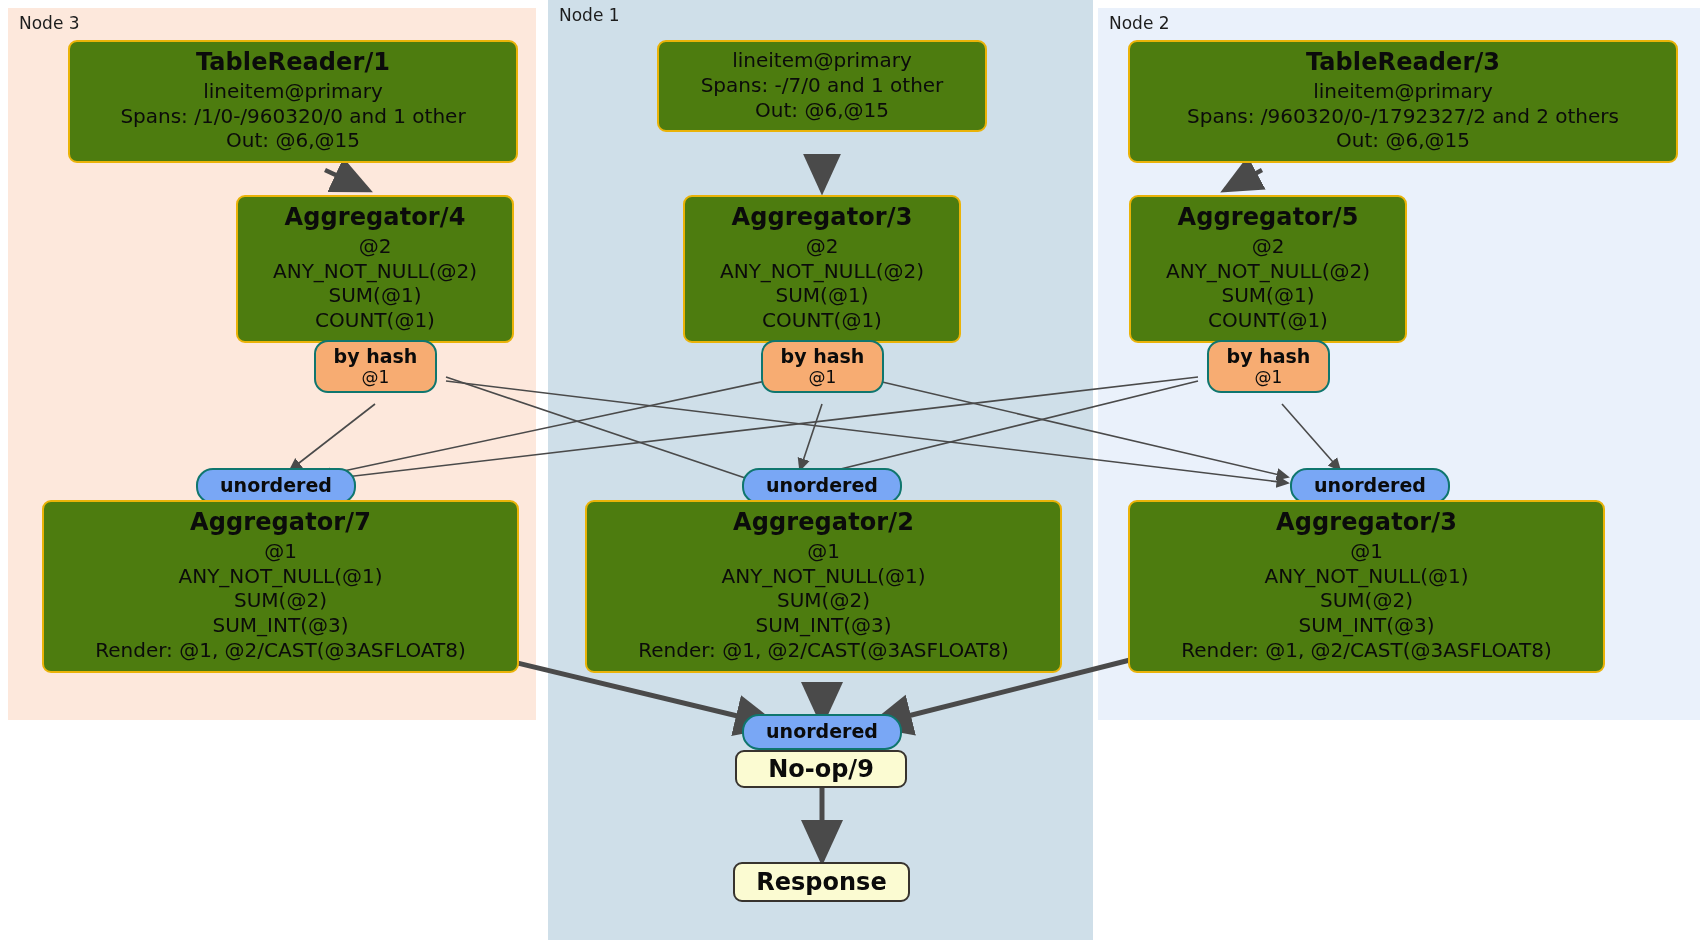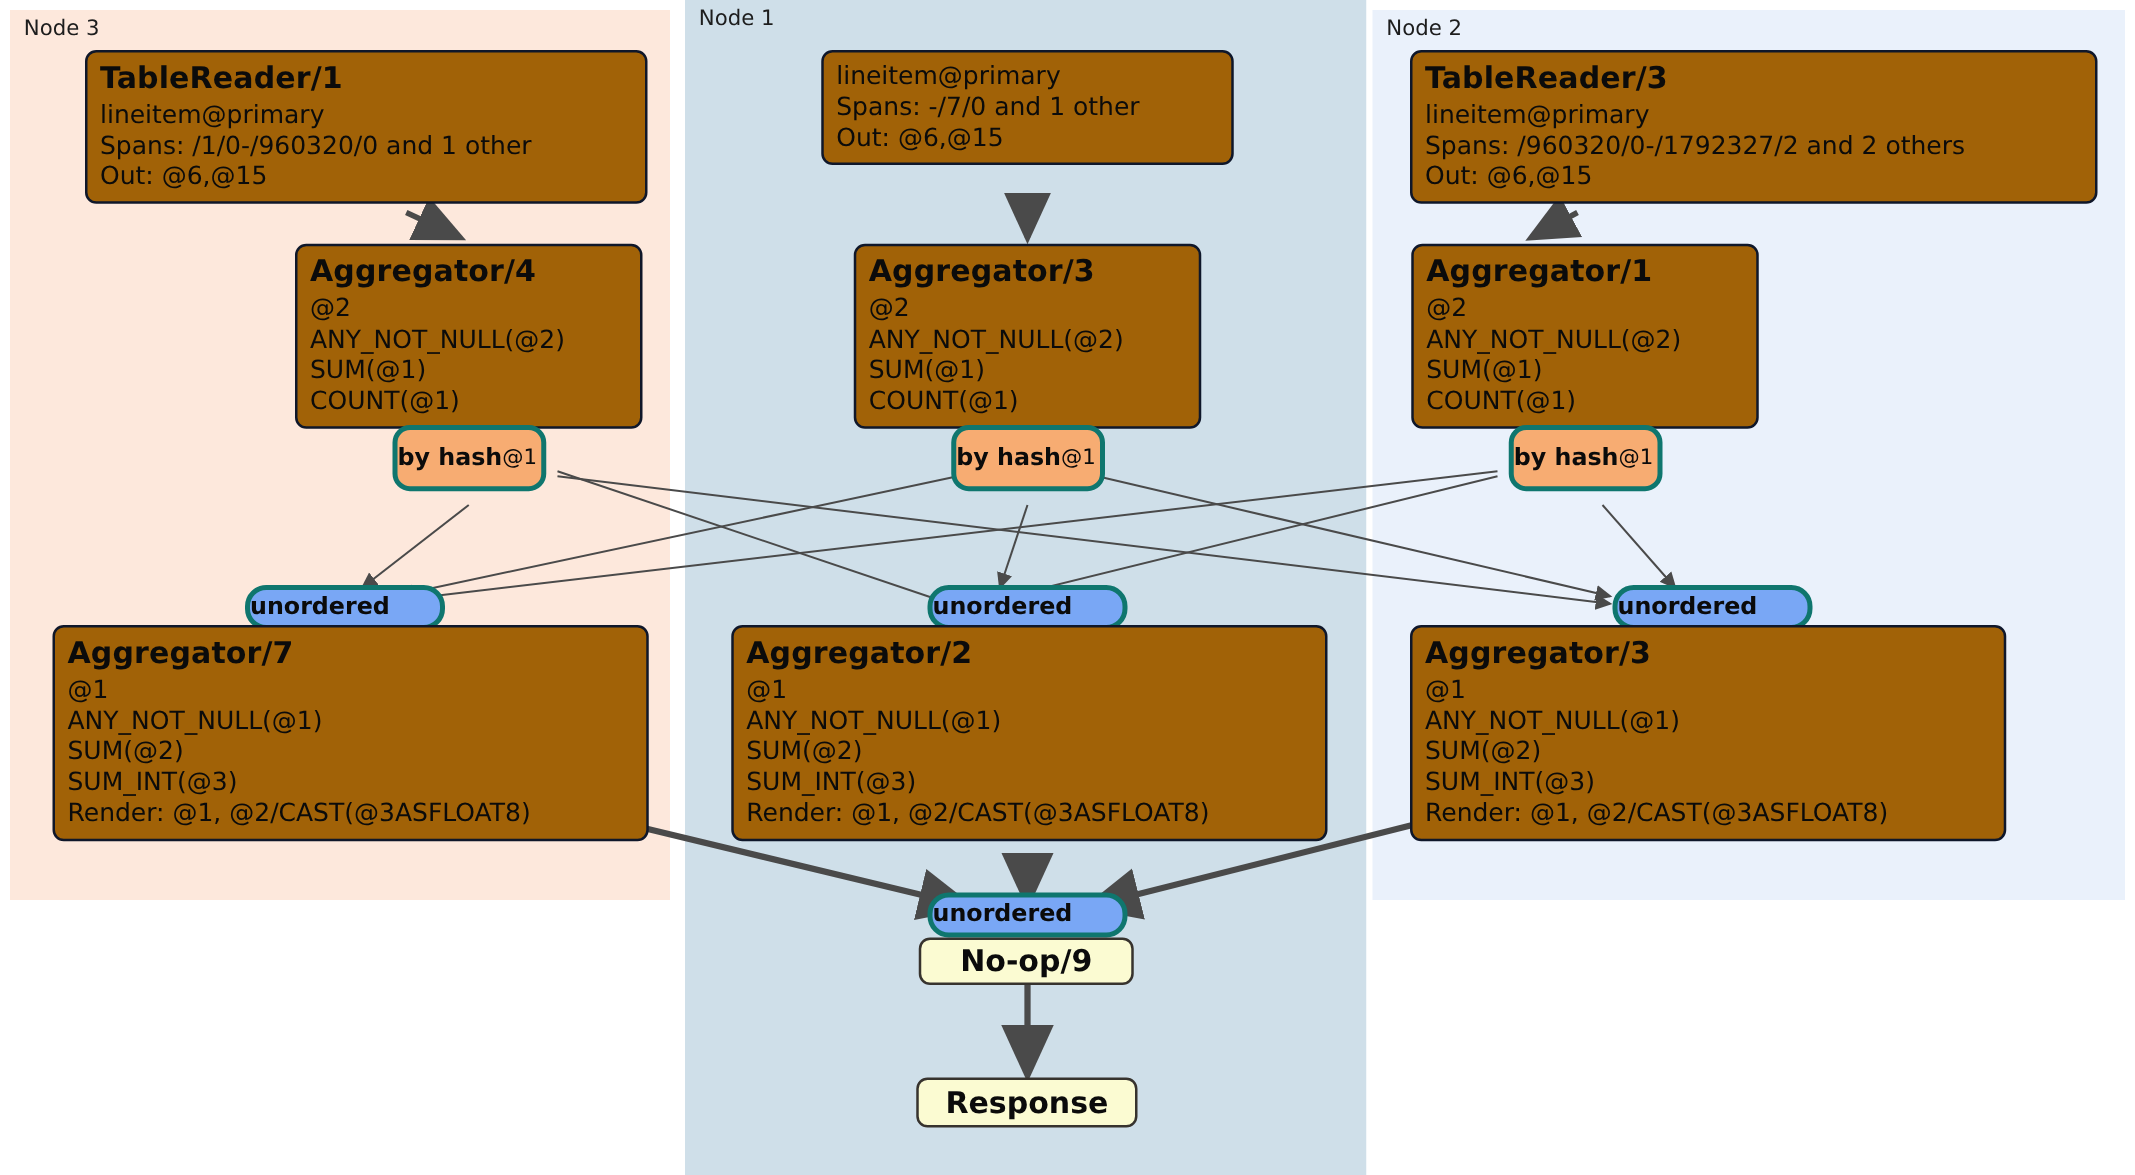--- a/index.html
+++ b/index.html
@@ -17,23 +17,24 @@
     font-size:17px;color:#1d1d1d;line-height:1.1;
     white-space:nowrap;
   }
   #region-node3{left:8px;top:8px;width:528px;height:712px;background:#fde8dc;}
   #region-node1{left:548px;top:0px;width:545px;height:940px;background:#cfdfe9;}
   #region-node2{left:1098px;top:8px;width:602px;height:712px;background:#eaf1fb;}
 
   
   .proc{
     position:absolute;box-sizing:border-box;
-    background:#a16207;
-    border:2px solid #0f172a;
+    background:#4d7c0f;
+    border:2px solid #eab308;
     border-radius:9px;
+    text-align:center;
     padding:6px 10px 8px 10px;
     line-height:1.24;
     font-size:20px;
     color:#0b0b0b;
     white-space:nowrap;
   }
   .proc .ttl{
     font-weight:bold;font-size:24px;letter-spacing:.1px;
     display:block;margin-bottom:1px;
   }
@@ -44,25 +45,25 @@
     position:absolute;box-sizing:border-box;
     background:#fbfbd2;border:2px solid #37332e;border-radius:9px;
     font-weight:bold;font-size:24px;color:#0b0b0b;
     display:flex;align-items:center;justify-content:center;
     white-space:nowrap;
   }
 
   
   .badge{
     position:absolute;box-sizing:border-box;
-    border:4px solid #0f766e;
+    border:2px solid #0f766e;
     text-align:center;color:#0b0b0b;
     white-space:nowrap;
-    display:flex;flex-direction:row;
-    align-items:center;
+    display:flex;flex-direction:column;
+    align-items:center;justify-content:center;
     line-height:1.15;
   }
   .badge .b1{font-weight:bold;font-size:19px;}
   .badge .b2{font-size:17px;}
   .badge.hash{background:#f7ac72;border-radius:14px;}
   .badge.unord{background:#79a7f5;border-radius:17px;}
 
   svg.wires{position:absolute;left:0;top:0;width:1708px;height:940px;pointer-events:none;}
 </style>
 </head>
@@ -143,21 +144,21 @@
 
   <div class="proc" id="agg3" style="left:683px;top:195px;width:278px;">
     <span class="ttl">Aggregator/3</span>
     <span class="ln">@2</span>
     <span class="ln">ANY_NOT_NULL(@2)</span>
     <span class="ln">SUM(@1)</span>
     <span class="ln">COUNT(@1)</span>
   </div>
 
   <div class="proc" id="agg5" style="left:1129px;top:195px;width:278px;">
-    <span class="ttl">Aggregator/1</span>
+    <span class="ttl">Aggregator/5</span>
     <span class="ln">@2</span>
     <span class="ln">ANY_NOT_NULL(@2)</span>
     <span class="ln">SUM(@1)</span>
     <span class="ln">COUNT(@1)</span>
   </div>
 
   <div class="badge hash" style="left:314px;top:340px;width:123px;height:53px;">
     <span class="b1">by hash</span>
     <span class="b2">@1</span>
   </div>

